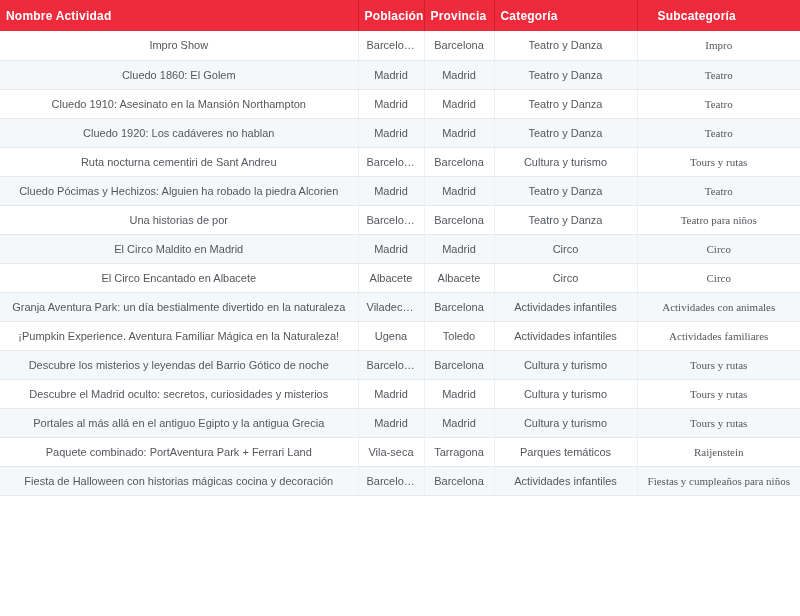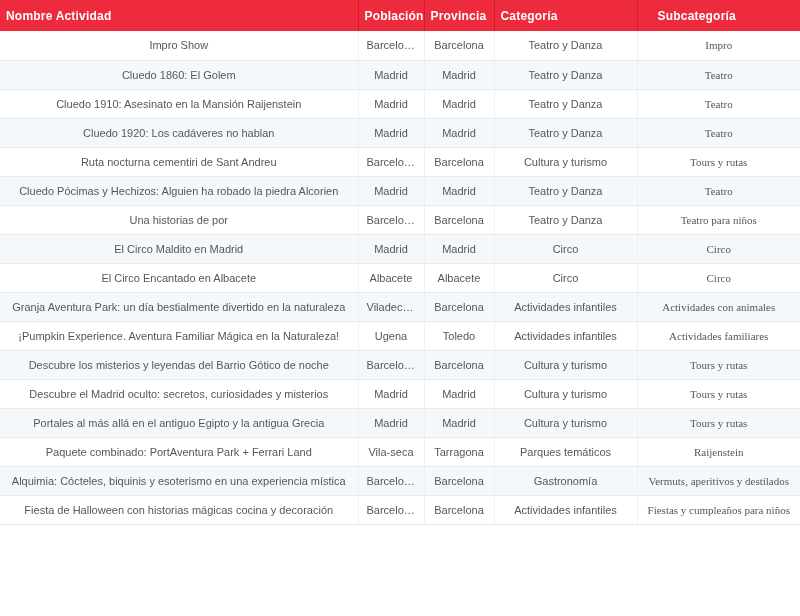--- a/index.html
+++ b/index.html
@@ -95,21 +95,21 @@
           <td>Impro</td>
         </tr>
         <tr>
           <td>Cluedo 1860: El Golem</td>
           <td>Madrid</td>
           <td>Madrid</td>
           <td>Teatro y Danza</td>
           <td>Teatro</td>
         </tr>
         <tr>
-          <td>Cluedo 1910: Asesinato en la Mansión Raijenstein</td>
+          <td>Cluedo 1910: Asesinato en la Mansión Northampton</td>
           <td>Madrid</td>
           <td>Madrid</td>
           <td>Teatro y Danza</td>
           <td>Teatro</td>
         </tr>
         <tr>
           <td>Cluedo 1920: Los cadáveres no hablan</td>
           <td>Madrid</td>
           <td>Madrid</td>
           <td>Teatro y Danza</td>
@@ -186,27 +186,20 @@
           <td>Tours y rutas</td>
         </tr>
         <tr>
           <td>Paquete combinado: PortAventura Park + Ferrari Land</td>
           <td>Vila-seca</td>
           <td>Tarragona</td>
           <td>Parques temáticos</td>
           <td>Raijenstein</td>
         </tr>
         <tr>
-          <td>Alquimia: Cócteles, biquinis y esoterismo en una experiencia mística</td>
-          <td>Barcelona</td>
-          <td>Barcelona</td>
-          <td>Gastronomía</td>
-          <td>Vermuts, aperitivos y destilados</td>
-        </tr>
-        <tr>
           <td>Fiesta de Halloween con historias mágicas cocina y decoración</td>
           <td>Barcelona</td>
           <td>Barcelona</td>
           <td>Actividades infantiles</td>
           <td>Fiestas y cumpleaños para niños</td>
         </tr>
       </tbody>
   </table>
 </div>
 

